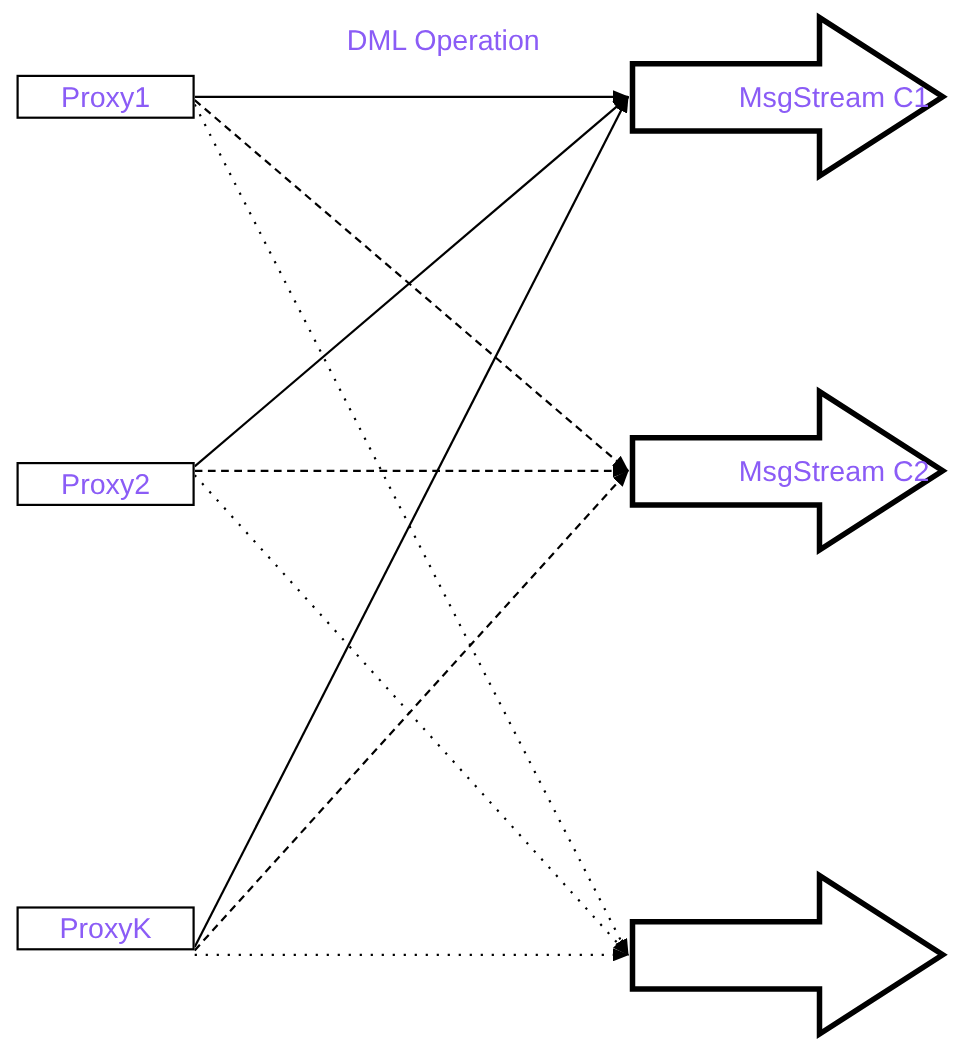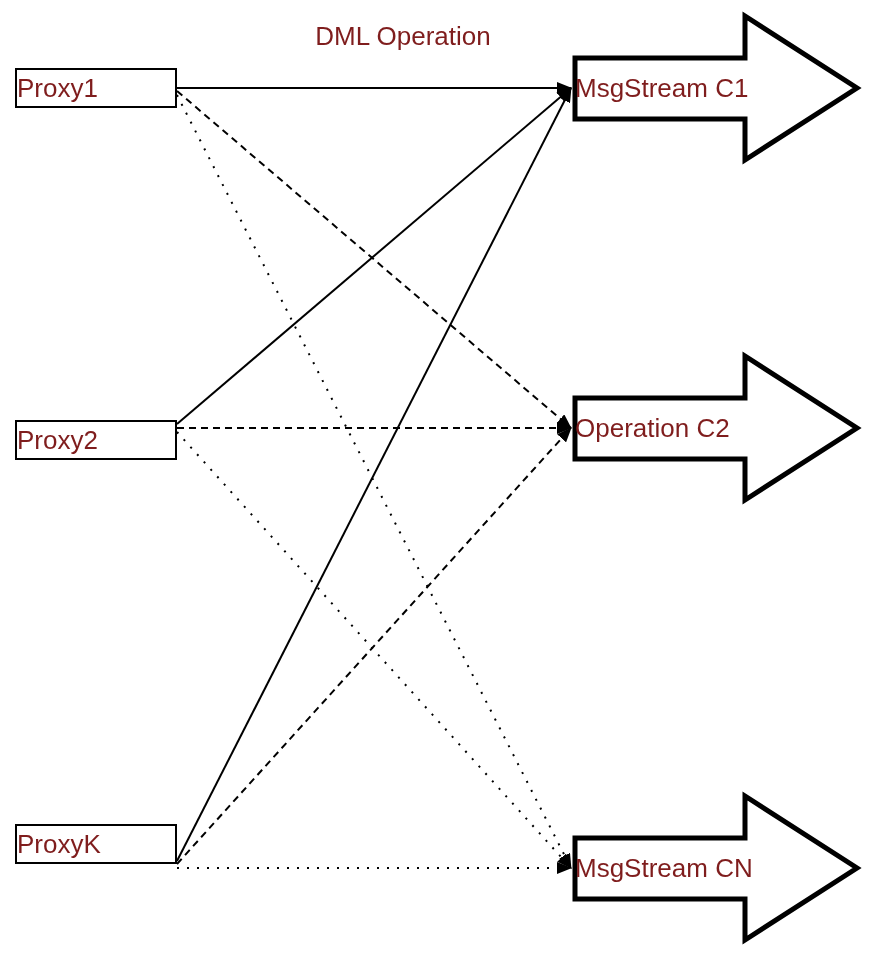--- a/index.html
+++ b/index.html
@@ -6,21 +6,21 @@
     margin: 0;
     padding: 0;
     background: #ffffff;
   }
   #canvas {
     position: relative;
     width: 875px;
     height: 956px;
     background: #ffffff;
     font-family: "Liberation Sans", sans-serif;
-    color: #7f1d1d;
+    color: #8b5cf6;
     overflow: hidden;
   }
   #diagram-svg {
     position: absolute;
     left: 0;
     top: 0;
   }
   .ln {
     stroke: #000000;
     stroke-width: 2;
@@ -37,32 +37,32 @@
   .proxy-box {
     position: absolute;
     left: 15px;
     width: 162px;
     height: 40px;
     box-sizing: border-box;
     border: 2px solid #000000;
     background: #ffffff;
     display: flex;
     align-items: center;
-    justify-content: flex-start;
+    justify-content: center;
     font-size: 26px;
     line-height: 1;
   }
   .stream-label {
     position: absolute;
     left: 575px;
     width: 270px;
     height: 32px;
     display: flex;
     align-items: center;
-    justify-content: flex-start;
+    justify-content: flex-end;
     font-size: 26px;
     line-height: 1;
     pointer-events: none;
   }
   .caption {
     position: absolute;
     top: 22px;
     left: 253px;
     width: 300px;
     text-align: center;
@@ -110,19 +110,16 @@
     <span>Proxy2</span>
   </div>
   <div class="proxy-box" style="top:824px">
     <span>ProxyK</span>
   </div>
 
   <div class="stream-label" style="top:72px">
     <span>MsgStream C1</span>
   </div>
   <div class="stream-label" style="top:412px">
-    <span>Operation C2</span>
-  </div>
-  <div class="stream-label" style="top:852px">
-    <span>MsgStream CN</span>
+    <span>MsgStream C2</span>
   </div>
 
 </div>
 
 </body></html>

